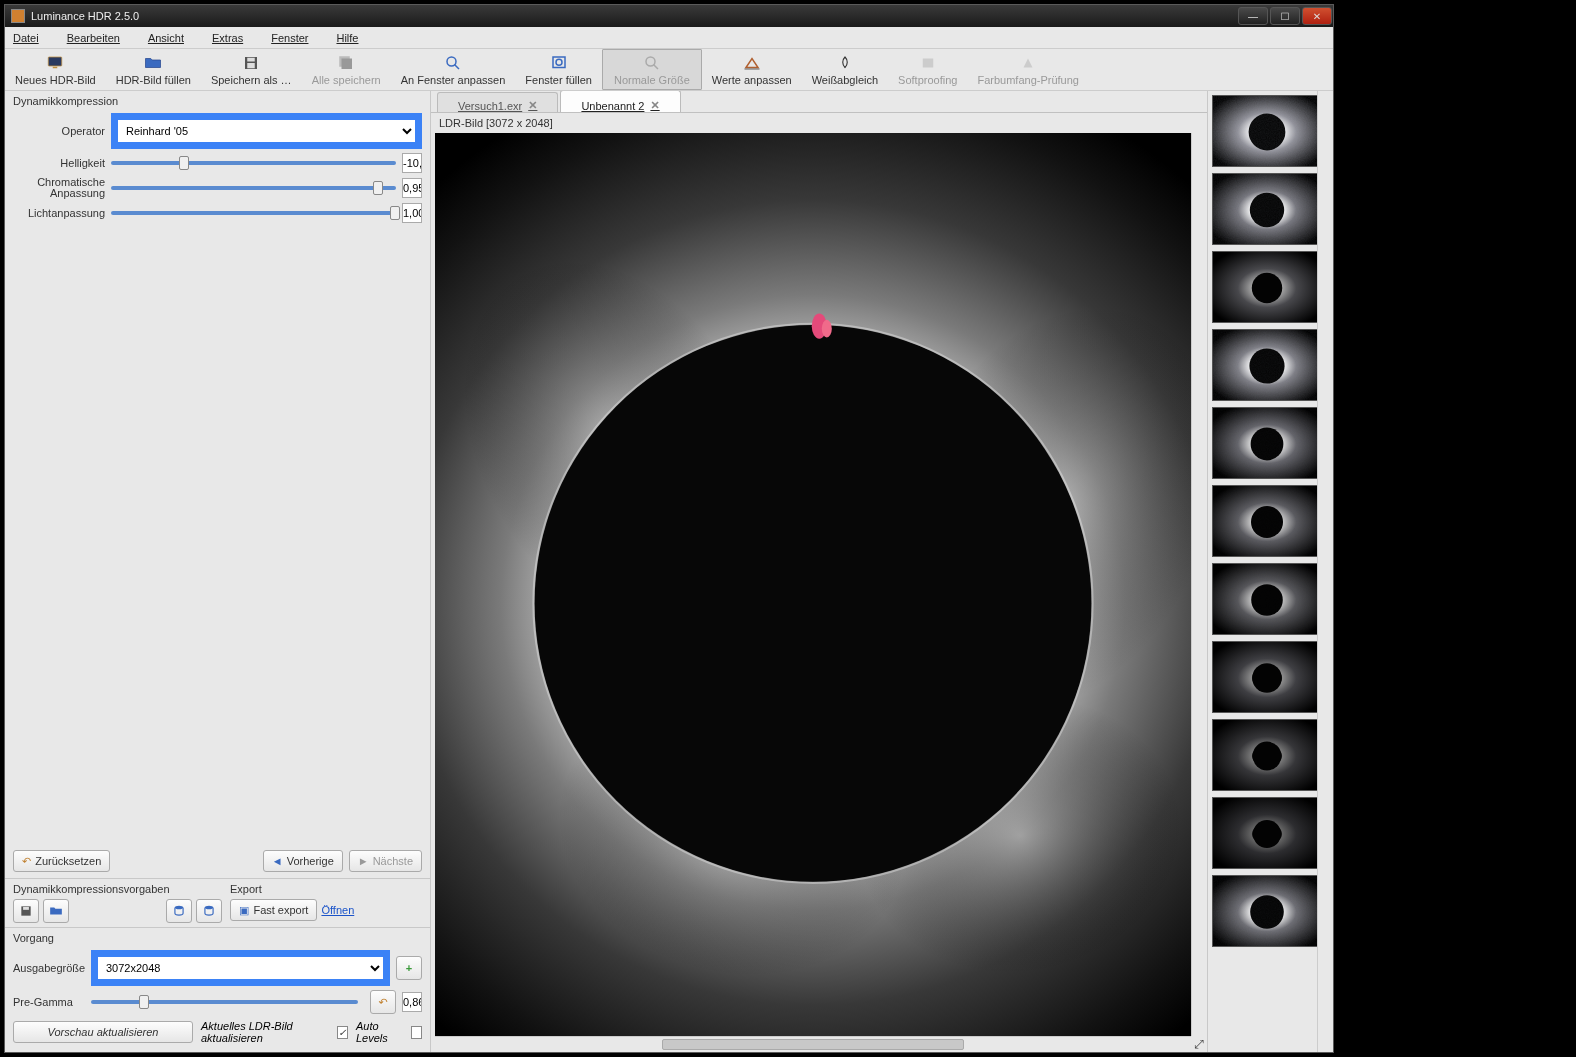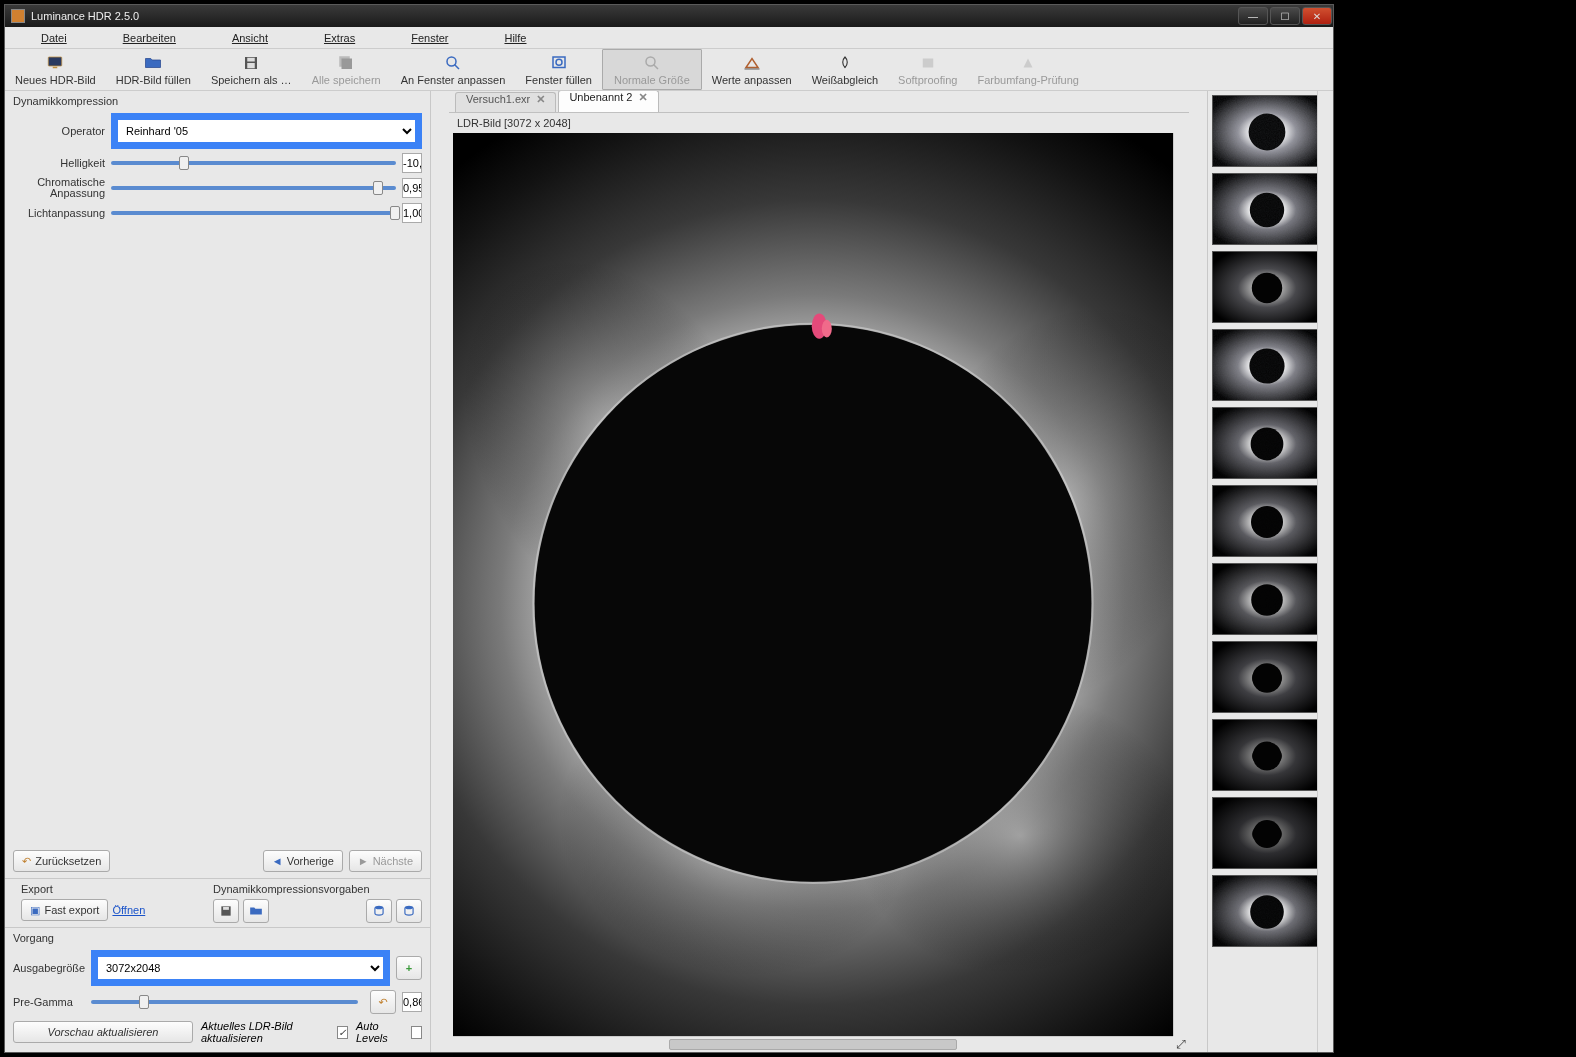--- a/index.html
+++ b/index.html
@@ -5,48 +5,48 @@
 * { box-sizing: border-box; margin: 0; padding: 0; font-family: "Segoe UI", Tahoma, sans-serif; font-size: 11px; }
 body { background: #000; width: 1576px; height: 1057px; position: relative; }
 .window { position: absolute; top: 4px; left: 4px; right: 242px; bottom: 4px; background: #e8e8e8; border: 1px solid #5a5a5a; display: flex; flex-direction: column; }
 .titlebar { height: 22px; background: linear-gradient(#3a3a3a,#1a1a1a); color: #eee; display: flex; align-items: center; padding-left: 6px; }
 .titlebar .app-icon { width: 14px; height: 14px; background: #d08030; margin-right: 6px; border:1px solid #888; }
 .win-buttons { margin-left: auto; display: flex; }
 .win-btn { width: 30px; height: 18px; margin: 2px 1px; background: linear-gradient(#4a4a4a,#222); border:1px solid #555; border-radius:3px; display:flex;align-items:center;justify-content:center;color:#ddd;font-size:10px;}
 .win-btn.close { background: linear-gradient(#d05030,#b02010); }
 .menubar { height: 22px; background: #e8e8e8; display:flex; align-items:center; padding-left:8px; border-bottom:1px solid #ccc; color:#222;}
 .menubar span { margin-right:14px; cursor:pointer; }
-.menubar .ul { text-decoration: underline; margin-left: 28px; }
+.menubar .ul { text-decoration: underline; }
 .toolbar { height: 42px; background:#e8e8e8; display:flex; border-bottom:1px solid #ccc;}
 .tool { display:flex; flex-direction:column; align-items:center; justify-content:center; padding:2px 10px; color:#333; cursor:pointer;}
 .tool.disabled { color:#999; }
 .tool .ic { width:22px; height:18px; margin-bottom:2px; display:flex;align-items:center;justify-content:center;}
 .tool .ic svg { width:20px; height:18px; }
 .tool.active { background:#d8d8d8; border:1px solid #aaa; border-radius:1px; padding:1px 11px;}
-.content { flex:1; display:flex; overflow:hidden;gap:18px;}
+.content { flex:1; display:flex; overflow:hidden;}
 .left-panel { width:426px; border-right:1px solid #c8c8c8; display:flex; flex-direction:column; background:#e8e8e8;}
 .panel-title { padding:4px 8px; color:#333; }
 .form-row { display:flex; align-items:center; padding:2px 8px; }
 .form-label { width:98px; text-align:right; padding-right:6px; color:#333;}
 .form-label.two { line-height:11px; }
 select.drop { flex:1; height:36px; border:7px solid #3b82f6; background:#fff; padding:0 4px;}
 .slider-track { flex:1; height:14px; display:flex; align-items:center; position:relative; margin-right:6px;}
 .slider-bar { height:4px; background:#5a8bd0; flex:1; border-radius:2px; position:relative;}
 .slider-thumb { position:absolute; top:-5px; width:10px; height:14px; background:#f0f0f0; border:1px solid #888; border-radius:2px;}
 .num-input { width:20px; height:20px; border:1px solid #aaa; background:#fff; text-align:center;}
 .panel-buttons { display:flex; padding:6px 8px; gap:6px; }
 .btn { height:22px; border:1px solid #aaa; background:linear-gradient(#fdfdfd,#e6e6e6); border-radius:3px; padding:0 8px; display:flex; align-items:center; gap:4px; cursor:pointer; color:#333;}
 .btn.disabled { color:#999; }
 .sub-panel { border-top:1px solid #c8c8c8; padding:4px 8px; }
 .sub-panel .title { color:#333; margin-bottom:4px;}
 .icon-btn { width:26px; height:24px; border:1px solid #aaa; background:linear-gradient(#fdfdfd,#e6e6e6); border-radius:3px; display:inline-flex;align-items:center;justify-content:center; cursor:pointer;}
 .link { color:#1a53c9; text-decoration:underline; cursor:pointer; }
 .center { flex:1; display:flex; flex-direction:column; background:#e8e8e8;}
 .tabs { height:22px; display:flex; align-items:flex-end; padding-left:6px; border-bottom:1px solid #c0c0c0;}
-.tab { height:20px; padding:0 10px; background:#e0e0e0; border:1px solid #bbb; border-bottom:none; border-radius:3px 3px 0 0; display:flex; align-items:flex-start; gap:6px; color:#555; margin-right:2px;}
+.tab { height:20px; padding:0 20px; background:#e0e0e0; border:1px solid #bbb; border-bottom:none; border-radius:3px 3px 0 0; display:flex; align-items:flex-end; gap:6px; color:#555; margin-right:2px;text-decoration:underline;}
 .tab.active { background:#fdfdfd; color:#222; height:22px;}
 .tab .x { color:#888; cursor:pointer; font-weight:bold;}
 .img-label { padding:4px 8px; color:#333;}
 .canvas-wrap { flex:1; position:relative; background:#e8e8e8; overflow:hidden;}
 .canvas { position:absolute; left:4px; right:16px; top:0; bottom:16px; background:#000; overflow:hidden;}
 .eclipse-svg { width:100%; height:100%; }
 .vscroll { position:absolute; right:0; top:0; bottom:16px; width:16px; background:#e8e8e8; border-left:1px solid #ccc;}
 .hscroll { position:absolute; left:4px; right:16px; bottom:0; height:16px; background:#e8e8e8; border-top:1px solid #ccc;}
 .hscroll .thumb { position:absolute; left:30%; width:40%; top:2px; bottom:2px; background:#c8c8c8; border:1px solid #aaa; border-radius:2px;}
 .corner-icon { position:absolute; right:0; bottom:0; width:16px; height:16px; display:flex;align-items:center;justify-content:center; color:#444; font-size:12px;}
@@ -233,30 +233,20 @@
             <span style="color:#3a6ac0">◄</span>
             <span>Vorherige</span>
           </div>
         <div class="btn disabled">
             <span>►</span>
             <span>Nächste</span>
           </div>
       </div>
 
       <div class="sub-panel" style="display:flex;gap:0;">
-        <div style="width:200px;padding-left:8px;">
-          <div class="title">Export</div>
-          <div style="display:flex;gap:4px;align-items:center;">
-            <div class="btn">
-                <span style="color:#3a6ac0">▣</span>
-                <span>Fast export</span>
-              </div>
-            <span class="link">Öffnen</span>
-          </div>
-        </div>
         <div style="flex:1">
           <div class="title">Dynamikkompressionsvorgaben</div>
           <div style="display:flex;gap:4px;align-items:center;">
             <div class="icon-btn">
                 <svg width="14" height="14" viewBox="0 0 24 24">
                   <rect x="4" y="4" width="16" height="16" fill="#555"></rect>
                   <rect x="7" y="5" width="10" height="5" fill="#ddd"></rect>
                 </svg>
               </div>
             <div class="icon-btn">
@@ -272,20 +262,30 @@
                 </svg>
               </div>
             <div class="icon-btn">
                 <svg width="14" height="14" viewBox="0 0 24 24">
                   <ellipse cx="12" cy="6" rx="7" ry="3" fill="#3a6ac0"></ellipse>
                   <path d="M5 6v10c0 1.6 3 3 7 3s7-1.4 7-3V6" fill="none" stroke="#3a6ac0" stroke-width="2"></path>
                 </svg>
               </div>
           </div>
         </div>
+        <div style="width:200px;padding-left:8px;">
+          <div class="title">Export</div>
+          <div style="display:flex;gap:4px;align-items:center;">
+            <div class="btn">
+                <span style="color:#3a6ac0">▣</span>
+                <span>Fast export</span>
+              </div>
+            <span class="link">Öffnen</span>
+          </div>
+        </div>
       </div>
 
       <div class="sub-panel">
         <div class="title">Vorgang</div>
         <div class="form-row" style="padding:2px 0;">
           <div class="form-label" style="width:78px;text-align:left">Ausgabegröße</div>
           <select class="drop" style="flex:1"><option>3072x2048</option></select>
           <div class="icon-btn" style="margin-left:6px">
               <span style="color:#3a9a3a;font-weight:bold">+</span>
             </div>

